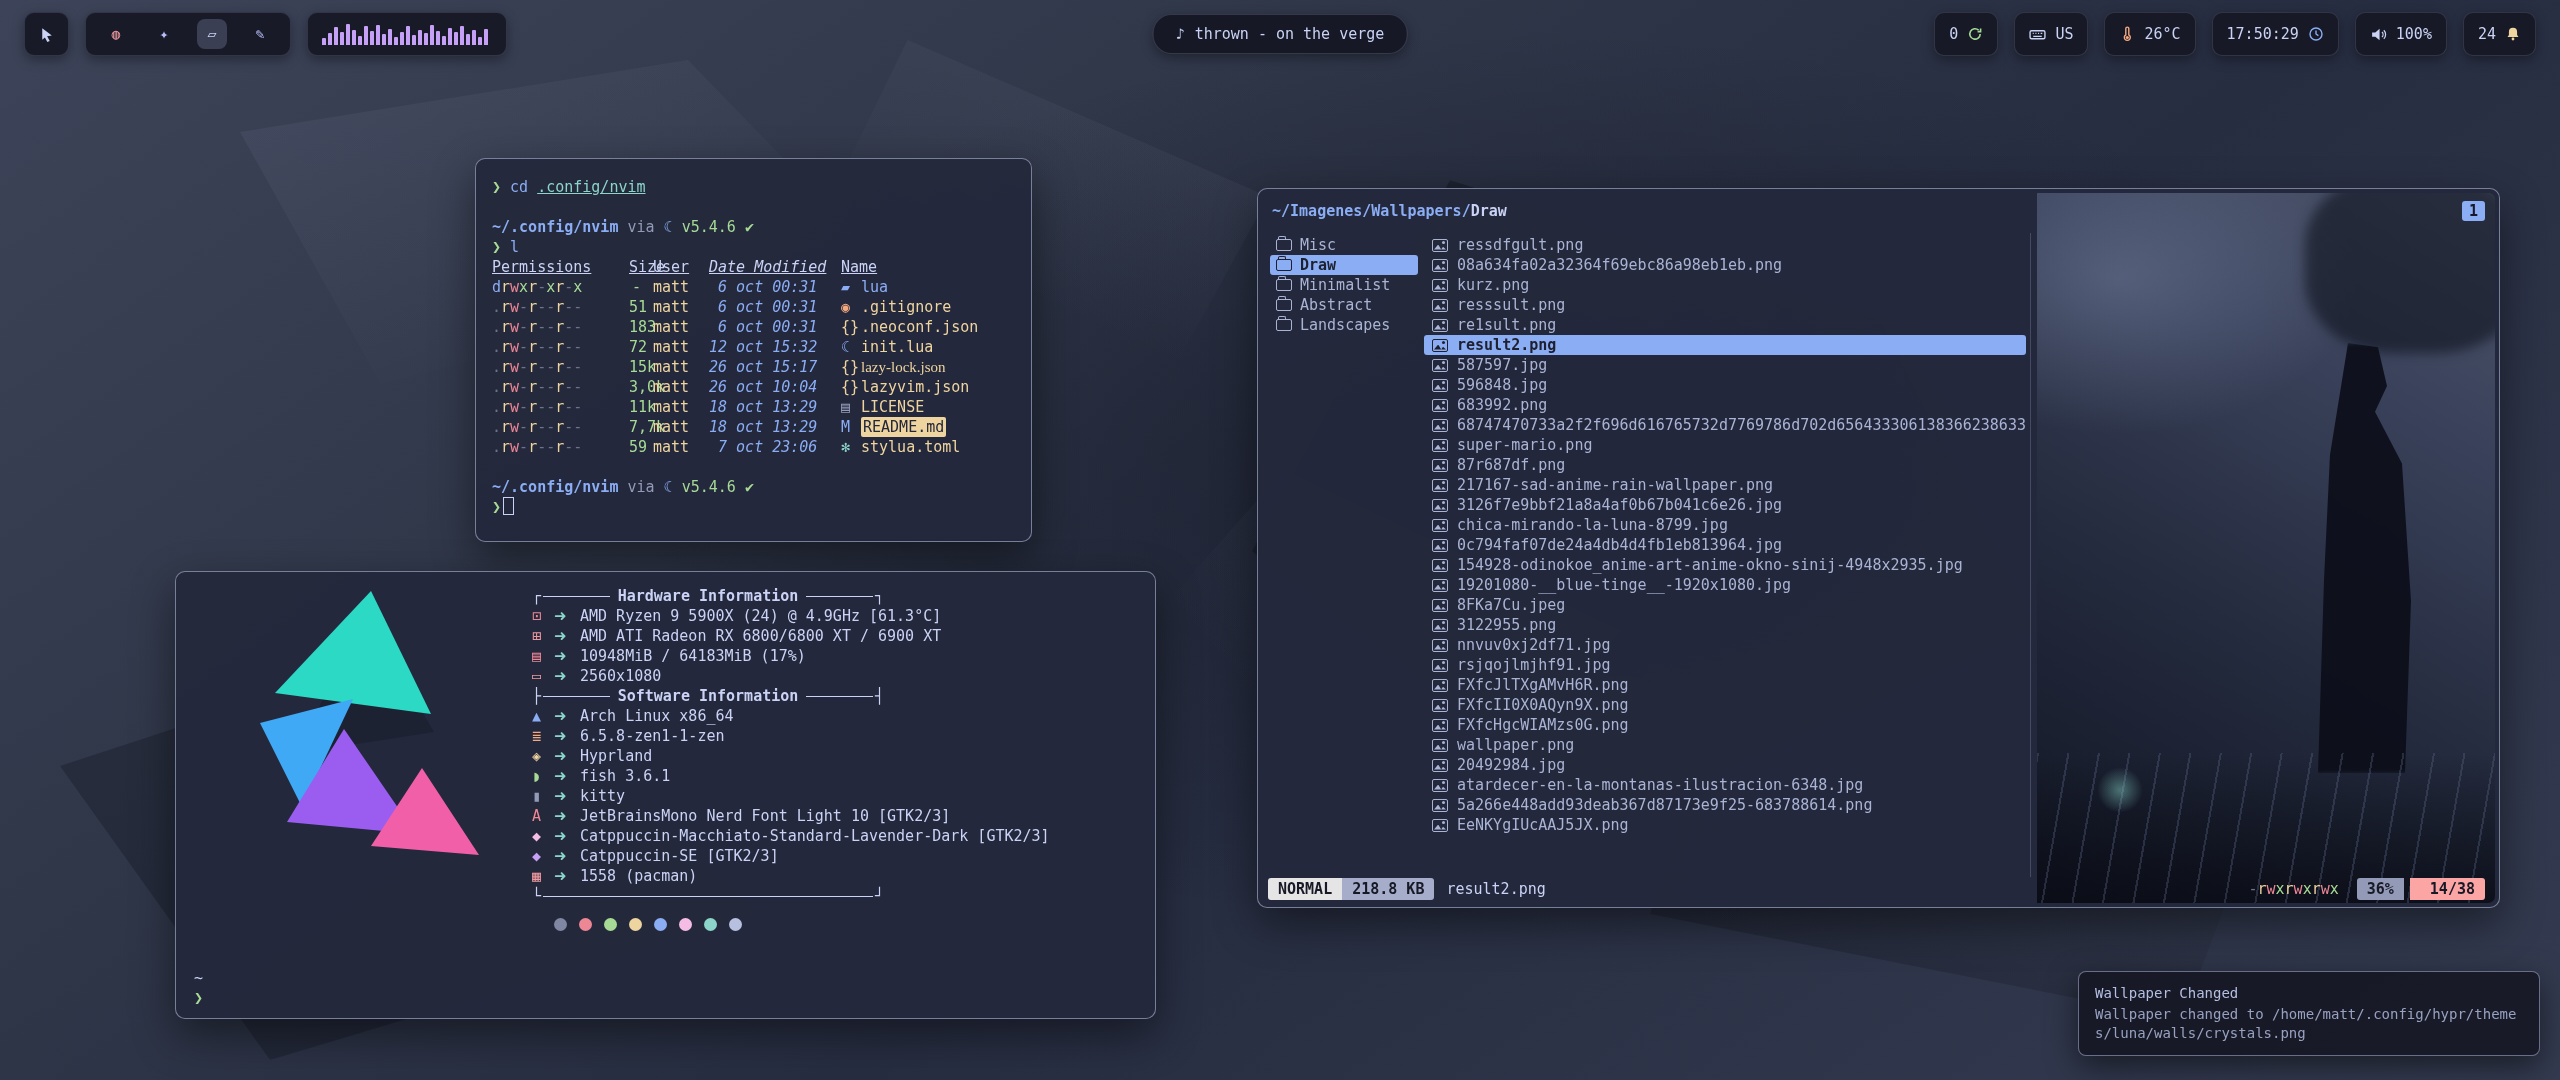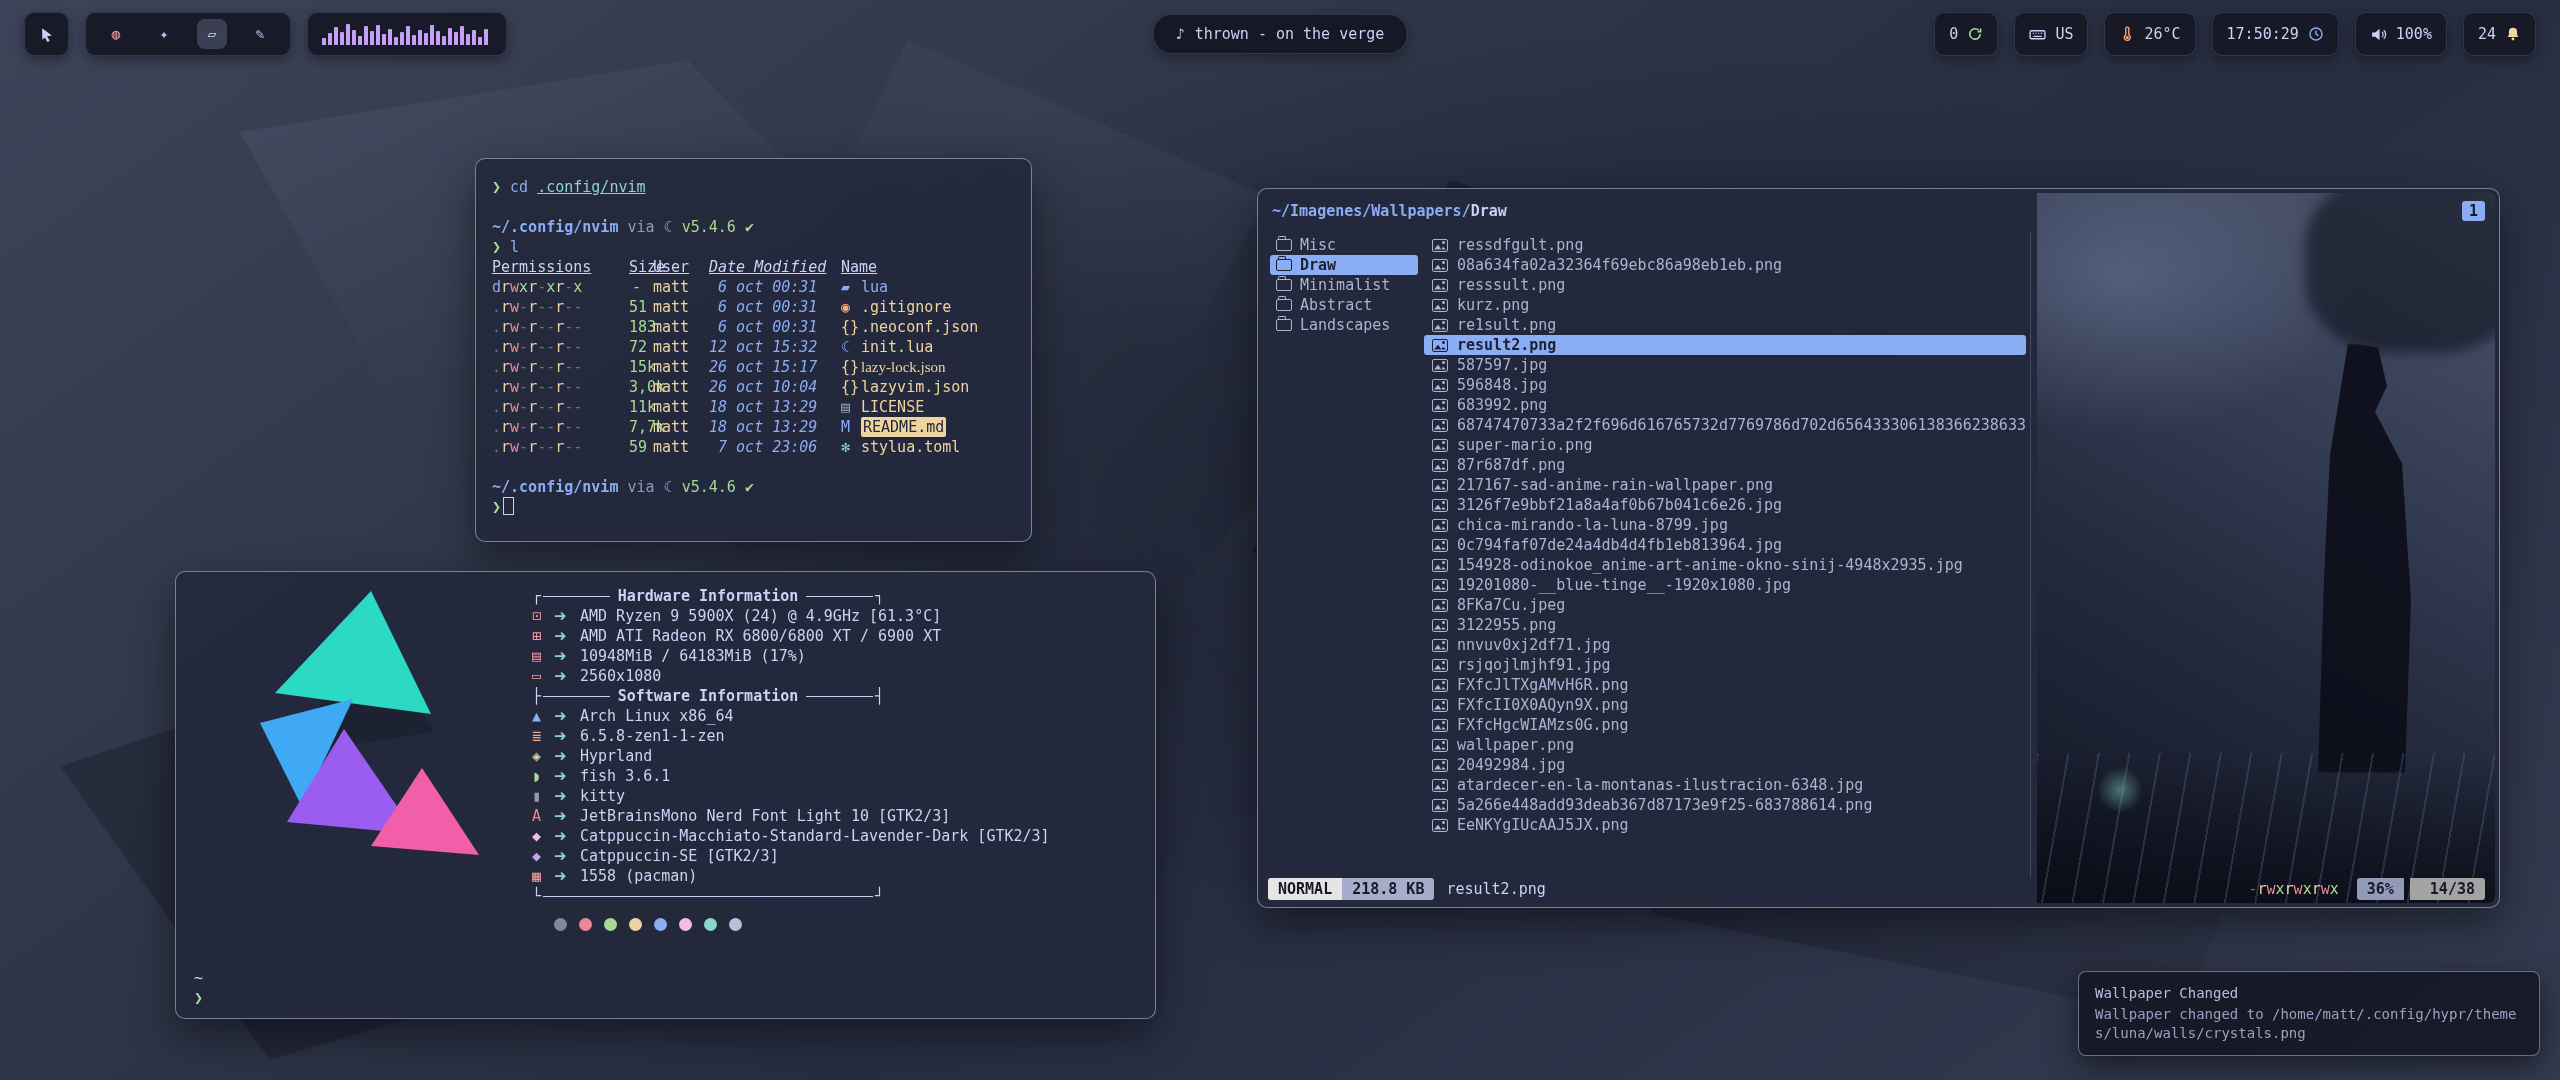--- a/index.html
+++ b/index.html
@@ -100,21 +100,21 @@
     background:repeating-linear-gradient(100deg, rgba(90,100,132,.35) 0 2px, rgba(0,0,0,0) 2px 30px),
                linear-gradient(0deg, rgba(8,10,18,.75), rgba(8,10,18,0));}
   .pv-glow{position:absolute;left:60px;bottom:90px;width:46px;height:46px;border-radius:50%;background:radial-gradient(circle, rgba(140,220,210,.45), rgba(0,0,0,0) 70%);}
   .fm-status{position:absolute;left:10px;right:14px;bottom:6px;height:24px;display:flex;align-items:center;z-index:8;}
   .badge{padding:1px 10px;font-weight:bold;border-radius:2px;}
   .b-mode{background:#e5e5e5;color:#181926;border-radius:3px 0 0 3px;}
   .b-size{background:#a5adcb;color:#181926;border-radius:0 3px 3px 0;}
   .b-file{color:#cad3f5;margin-left:12px;font-weight:normal;}
   .fm-status .right{margin-left:auto;display:flex;align-items:center;gap:6px;}
   .b-pct{background:#939ab7;color:#181926;border-radius:3px 0 0 3px;}
-  .b-pos{background:#a3a3a3;color:#181926;border-radius:0 3px 3px 0;padding-left:20px;}
+  .b-pos{background:#fca5a5;color:#181926;border-radius:0 3px 3px 0;padding-left:20px;}
 
   
   .notif{position:absolute;left:2078px;top:971px;width:462px;box-sizing:border-box;background:rgba(24,25,38,.97);border:1px solid rgba(140,147,176,.7);border-radius:8px;padding:12px 16px;z-index:20;box-shadow:0 10px 30px rgba(0,0,0,.5);}
   .notif .ntitle{color:#b5bfe2;font-size:14px;line-height:19px;}
   .notif .nbody{color:#97a1c0;font-size:14px;line-height:19px;margin-top:2px;word-break:break-all;}
 </style>
 </head>
 <body>
 
 <div class="wall">
@@ -459,26 +459,26 @@
         <span>ressdfgult.png</span>
       </div>
 
       <div class="file-row">
         <span class="pic-icon"></span>
         <span>08a634fa02a32364f69ebc86a98eb1eb.png</span>
       </div>
 
       <div class="file-row">
         <span class="pic-icon"></span>
+        <span>kurz.png</span>
+      </div>
+
+      <div class="file-row">
+        <span class="pic-icon"></span>
         <span>resssult.png</span>
-      </div>
-
-      <div class="file-row">
-        <span class="pic-icon"></span>
-        <span>kurz.png</span>
       </div>
 
       <div class="file-row">
         <span class="pic-icon"></span>
         <span>re1sult.png</span>
       </div>
 
       <div class="file-row selected">
         <span class="pic-icon"></span>
         <span>result2.png</span>

